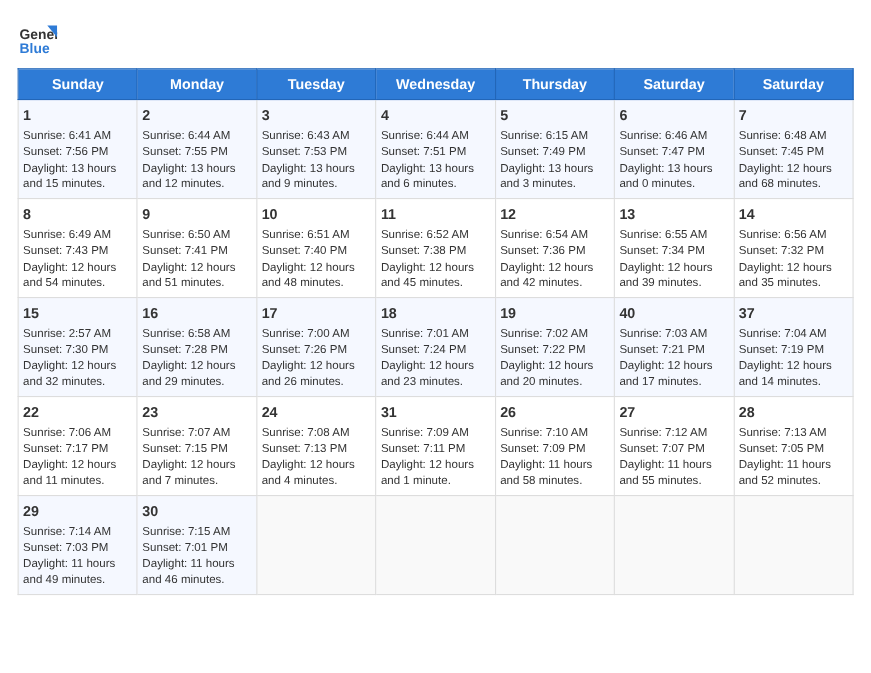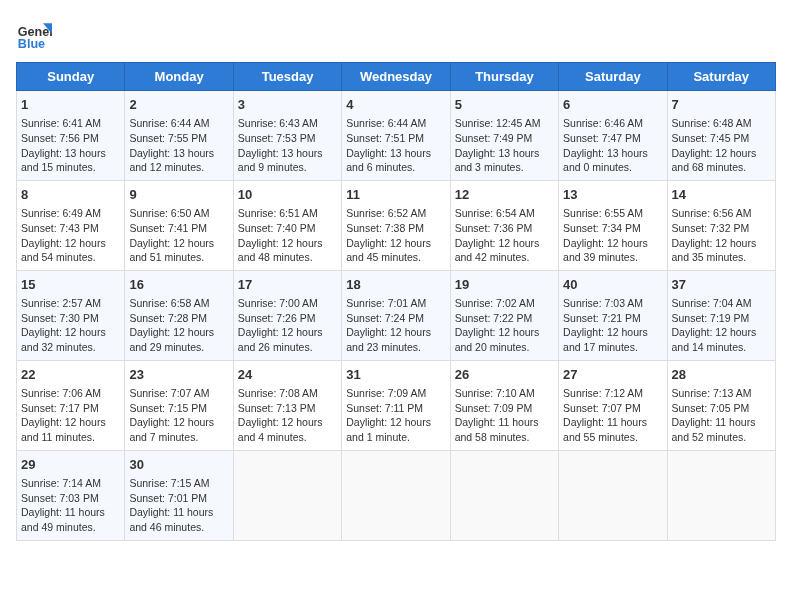--- a/index.html
+++ b/index.html
@@ -130,21 +130,21 @@
         </td>
         <td>
           <span class="day-num">4</span>
           <div>Sunrise: 6:44 AM</div>
           <div>Sunset: 7:51 PM</div>
           <div>Daylight: 13 hours</div>
           <div>and 6 minutes.</div>
         </td>
         <td>
           <span class="day-num">5</span>
-          <div>Sunrise: 12:45 AM</div>
+          <div>Sunrise: 6:15 AM</div>
           <div>Sunset: 7:49 PM</div>
           <div>Daylight: 13 hours</div>
           <div>and 3 minutes.</div>
         </td>
         <td>
           <span class="day-num">6</span>
           <div>Sunrise: 6:46 AM</div>
           <div>Sunset: 7:47 PM</div>
           <div>Daylight: 13 hours</div>
           <div>and 0 minutes.</div>

